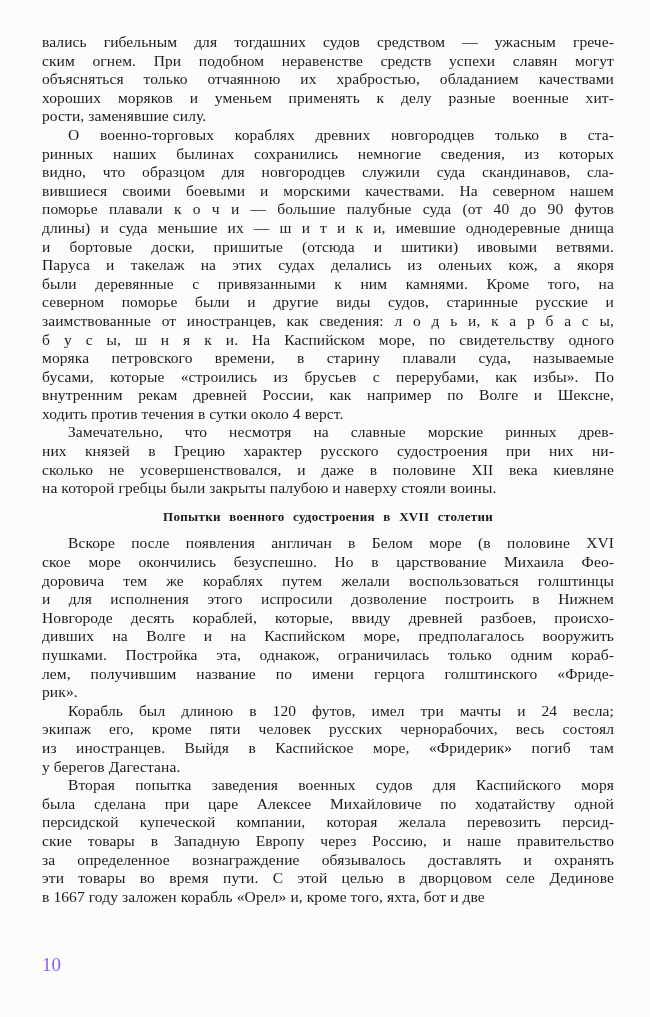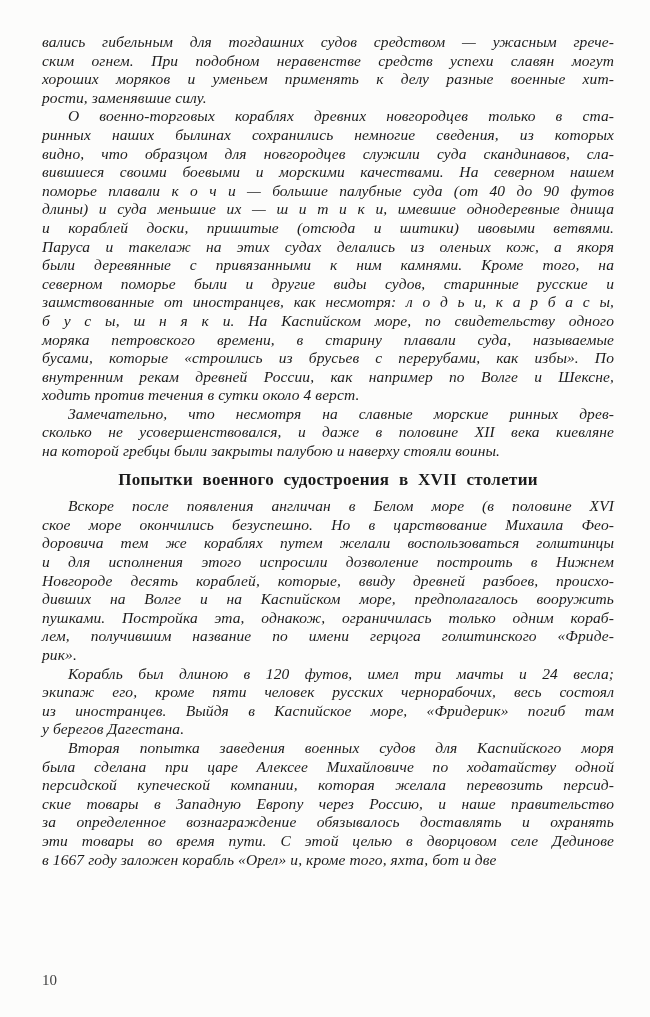--- a/index.html
+++ b/index.html
@@ -26,78 +26,78 @@
     line-height: 18.6px;
   }
   .para {
     margin: 0;
   }
   .line {
     text-align: justify;
     text-align-last: justify;
     white-space: normal;
     letter-spacing: 0.1px;
-    font-style: italic;
   }
   .line.first {
     padding-left: 26px;
   }
   .line.last {
     text-align-last: left;
   }
   .heading {
     text-align: center;
     font-weight: bold;
-    font-size: 17px;
+    font-size: 13px;
     line-height: 18.6px;
     margin: 10px 0 8px 0;
     word-spacing: 5px;
     letter-spacing: 0.3px;
   }
   .page-number {
     position: absolute;
     left: 42px;
     top: 956px;
-    font-size: 15px;
+    font-size: 19px;
     line-height: 18px;
-    color: #404040;
-    margin-top: 15px;
+    color: #8b5cf6;
   }
 </style>
 </head>
 <body>
 
 <div class="page">
   <div class="text-column">
       <div class="para">
         <div class="line">вались гибельным для тогдашних судов средством — ужасным грече-</div>
         <div class="line">ским огнем. При подобном неравенстве средств успехи славян могут</div>
+        <div class="line">объясняться только отчаянною их храбростью, обладанием качествами</div>
         <div class="line">хороших моряков и уменьем применять к делу разные военные хит-</div>
         <div class="line last">рости, заменявшие силу.</div>
       </div>
       <div class="para">
         <div class="line first">О военно-торговых кораблях древних новгородцев только в ста-</div>
         <div class="line">ринных наших былинах сохранились немногие сведения, из которых</div>
         <div class="line">видно, что образцом для новгородцев служили суда скандинавов, сла-</div>
         <div class="line">вившиеся своими боевыми и морскими качествами. На северном нашем</div>
         <div class="line">поморье плавали к о ч и — большие палубные суда (от 40 до 90 футов</div>
         <div class="line">длины) и суда меньшие их — ш и т и к и, имевшие однодеревные днища</div>
-        <div class="line">и кораблей доски, пришитые (отсюда и шитики) ивовыми ветвями.</div>
+        <div class="line">и бортовые доски, пришитые (отсюда и шитики) ивовыми ветвями.</div>
         <div class="line">Паруса и такелаж на этих судах делались из оленьих кож, а якоря</div>
         <div class="line">были деревянные с привязанными к ним камнями. Кроме того, на</div>
         <div class="line">северном поморье были и другие виды судов, старинные русские и</div>
-        <div class="line">заимствованные от иностранцев, как несмотря: л о д ь и, к а р б а с ы,</div>
+        <div class="line">заимствованные от иностранцев, как сведения: л о д ь и, к а р б а с ы,</div>
         <div class="line">б у с ы, ш н я к и. На Каспийском море, по свидетельству одного</div>
         <div class="line">моряка петровского времени, в старину плавали суда, называемые</div>
         <div class="line">бусами, которые «строились из брусьев с перерубами, как избы». По</div>
         <div class="line">внутренним рекам древней России, как например по Волге и Шексне,</div>
         <div class="line last">ходить против течения в сутки около 4 верст.</div>
       </div>
       <div class="para">
         <div class="line first">Замечательно, что несмотря на славные морские ринных древ-</div>
+        <div class="line">них князей в Грецию характер русского судостроения при них ни-</div>
         <div class="line">сколько не усовершенствовался, и даже в половине XII века киевляне</div>
         <div class="line last">на которой гребцы были закрыты палубою и наверху стояли воины.</div>
       </div>
       <div class="heading">Попытки военного судостроения в XVII столетии</div>
       <div class="para">
         <div class="line first">Вскоре после появления англичан в Белом море (в половине XVI</div>
         <div class="line">ское море окончились безуспешно. Но в царствование Михаила Фео-</div>
         <div class="line">доровича тем же кораблях путем желали воспользоваться голштинцы</div>
         <div class="line">и для исполнения этого испросили дозволение построить в Нижнем</div>
         <div class="line">Новгороде десять кораблей, которые, ввиду древней разбоев, происхо-</div>

